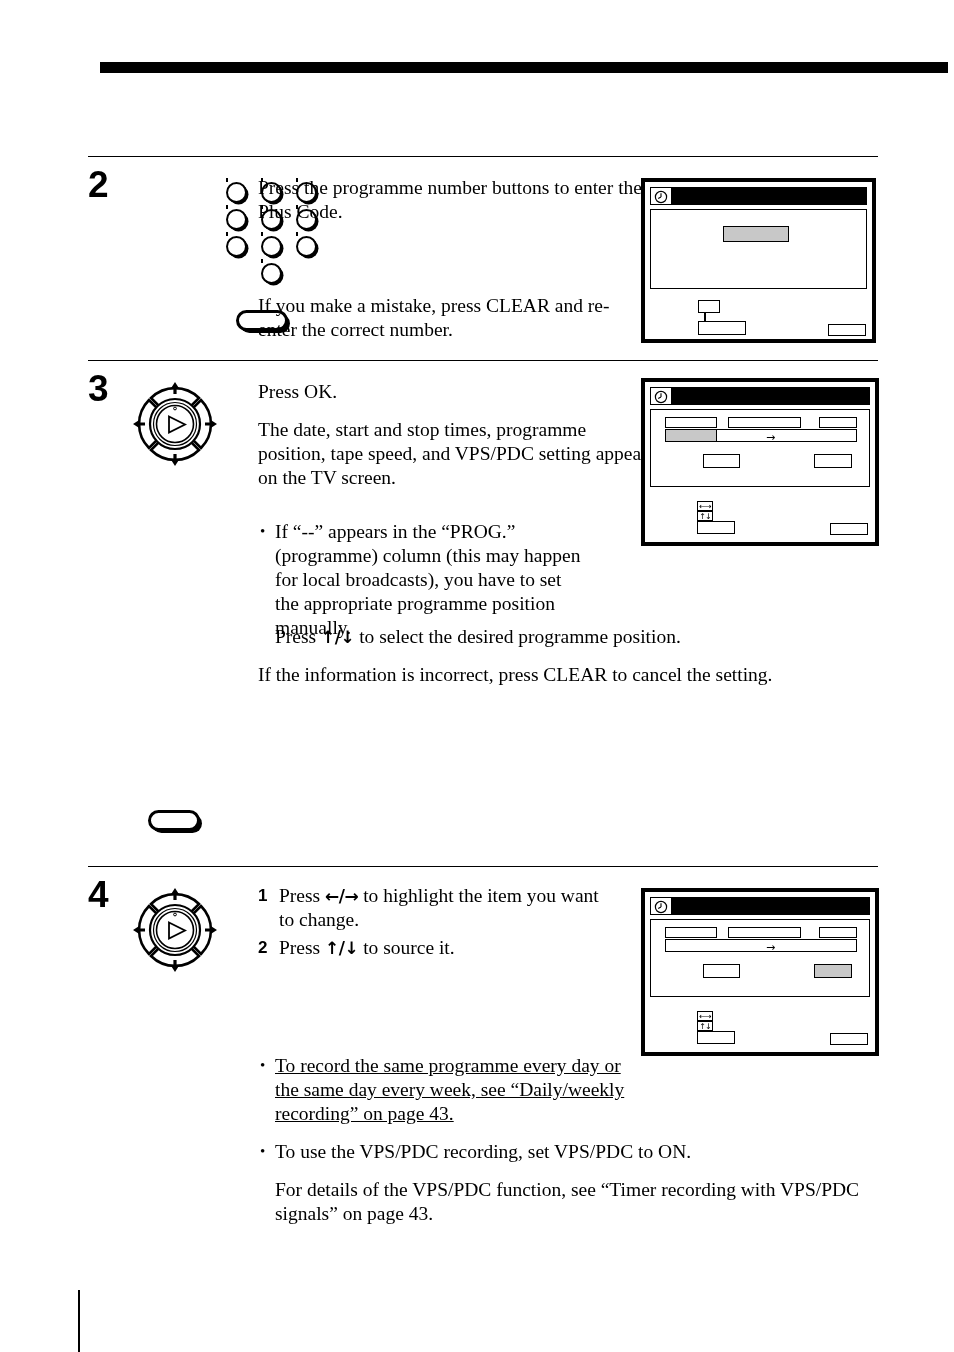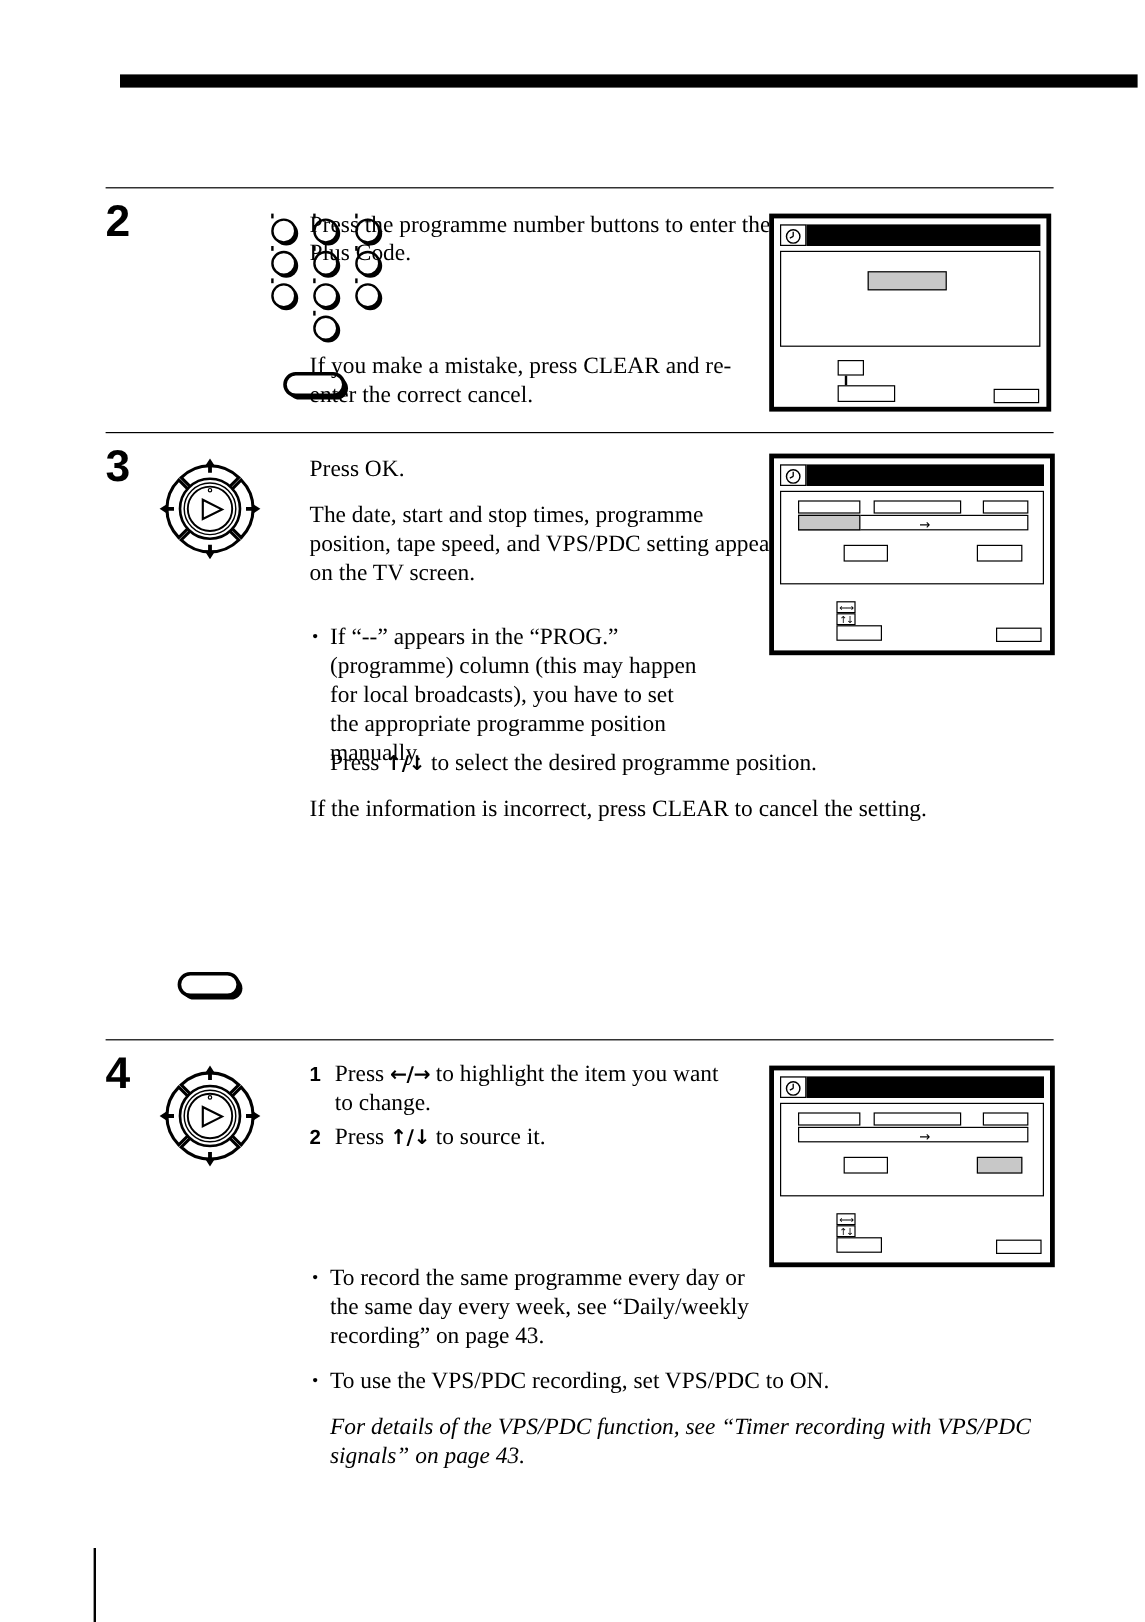--- a/index.html
+++ b/index.html
@@ -267,21 +267,21 @@
   </div>
 
   <div class="step-art" style="left:148px; top:144px;">
     <div class="pill"></div>
   </div>
 
   <div class="step-text narrow" style="top:10px;">
     <p class="para">Press the programme number buttons to enter the Plus Code.</p>
   </div>
   <div class="step-text narrow" style="top:128px;">
-    <p class="para">If you make a mistake, press CLEAR and re-enter the correct cancel.</p>
+    <p class="para">If you make a mistake, press CLEAR and re-enter the correct number.</p>
   </div>
 
   <div class="osd" style="left:553px; top:12px; width:235px; height:165px;">
     <div class="osd-inner">
       <div class="osd-titlebar" style="width:100%;"></div>
       <div class="osd-clockbox">
         <svg width="14" height="14" viewBox="0 0 14 14">
           <circle cx="7" cy="7" r="5.6" fill="#fff" stroke="#000" stroke-width="1.2"></circle>
           <path d="M7 7 L7 3.2 M7 7 L4.2 8.4" stroke="#000" stroke-width="1.1" fill="none"></path>
         </svg>
@@ -413,23 +413,23 @@
   <div class="step-text narrow" style="top:8px; width:345px;">
     <div class="num-row">
       <span class="numlab">1</span><span>Press </span><span class="arrowglyph">←/→</span><span> to highlight the item you want to change.</span>
     </div>
     <div class="num-row">
       <span class="numlab">2</span><span>Press </span><span class="arrowglyph">↑/↓</span><span> to source it.</span>
     </div>
   </div>
 
   <div class="step-text" style="top:178px; width:640px;">
-    <div class="bullet-row" style="width:370px;">To record the same programme every day or the same day every week, see “Daily/weekly recording” on page 43.</div>
+    <div class="bullet-row" style="width:370px;text-decoration:underline;">To record the same programme every day or the same day every week, see “Daily/weekly recording” on page 43.</div>
     <div class="bullet-row" style="margin-top:14px;">To use the VPS/PDC recording, set VPS/PDC to ON.</div>
-    <p class="indent" style="margin-top:14px;font-style:italic;">For details of the VPS/PDC function, see “Timer recording with VPS/PDC signals” on page 43.</p>
+    <p class="indent" style="margin-top:14px;">For details of the VPS/PDC function, see “Timer recording with VPS/PDC signals” on page 43.</p>
   </div>
 
   <div class="osd" style="left:553px; top:12px; width:238px; height:168px;">
     <div class="osd-inner">
       <div class="osd-titlebar" style="width:100%;"></div>
       <div class="osd-clockbox">
         <svg width="14" height="14" viewBox="0 0 14 14">
           <circle cx="7" cy="7" r="5.6" fill="#fff" stroke="#000" stroke-width="1.2"></circle>
           <path d="M7 7 L7 3.2 M7 7 L4.2 8.4" stroke="#000" stroke-width="1.1" fill="none"></path>
         </svg>

